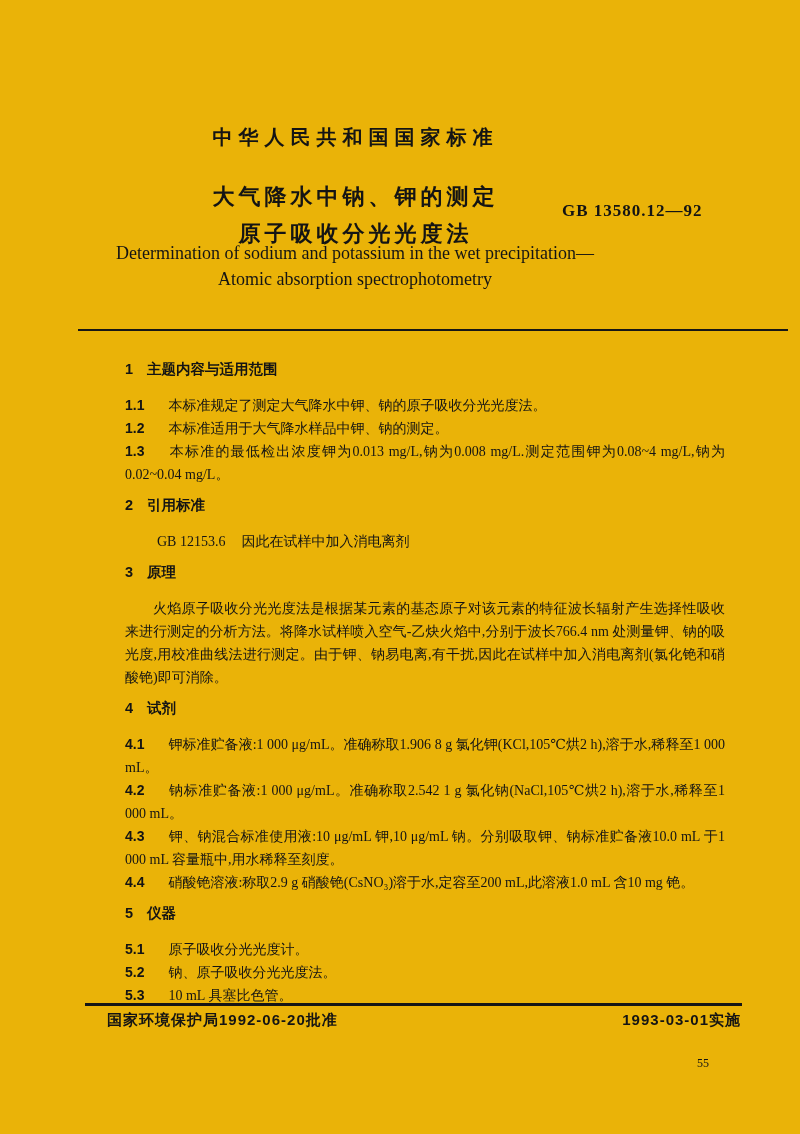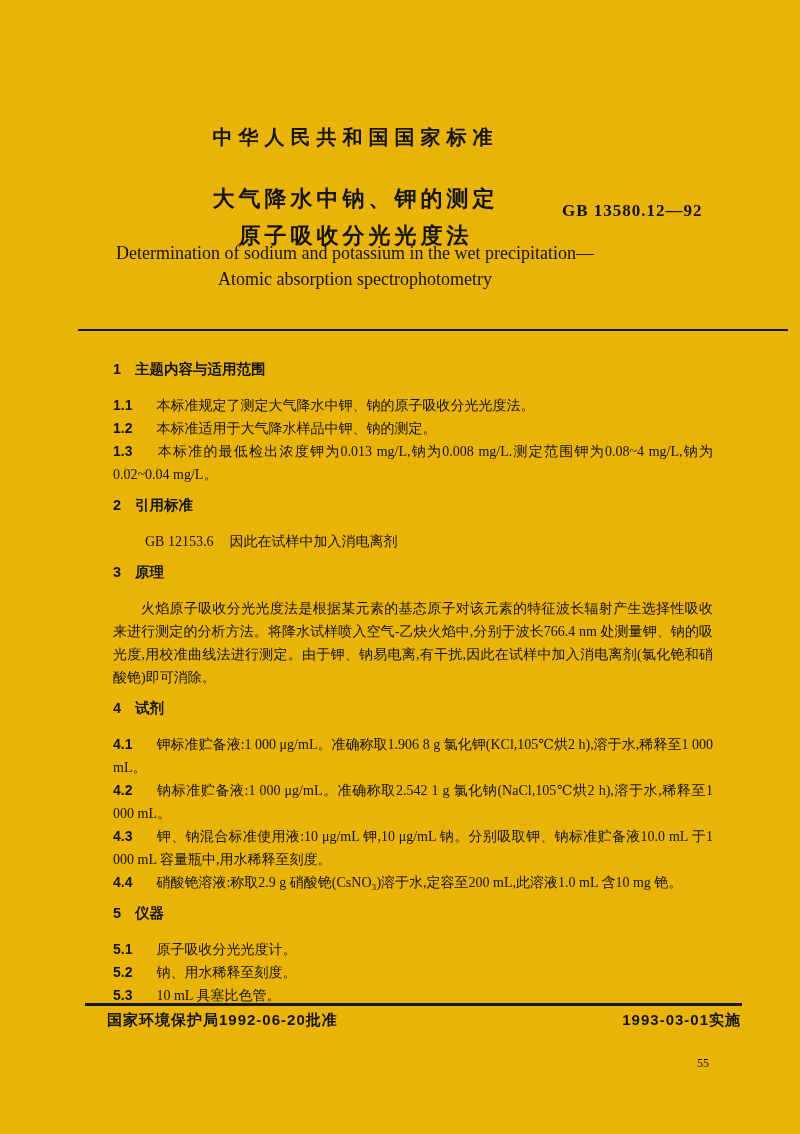--- a/index.html
+++ b/index.html
@@ -15,40 +15,40 @@
   
   .std-label{
     position:absolute;top:124px;left:78px;width:555px;
     text-align:center;
     font-family:"Liberation Sans","DejaVu Sans",sans-serif;
     font-weight:bold;font-size:20px;letter-spacing:6px;
   }
   .title-zh{
     position:absolute;top:180px;left:78px;width:555px;
     text-align:center;
-    font-family:Liberation Serif, serif;
+    font-family:Liberation Mono, monospace;
     font-weight:bold;font-size:22px;letter-spacing:4px;line-height:37px;
   }
   .std-number{
     position:absolute;top:201px;left:562px;
     font-weight:bold;font-size:17px;letter-spacing:1px;
     white-space:nowrap;
   }
   .title-en{
     position:absolute;top:240px;left:35px;width:640px;
     text-align:center;
     font-weight:normal;font-size:18px;line-height:26px;
   }
   .top-rule{
     position:absolute;top:329px;left:78px;width:710px;height:2px;
     background:#161616;
   }
   
   .main{
-    position:absolute;top:350px;left:113px;width:600px;
+    position:absolute;top:350px;left:125px;width:600px;
     font-size:14px;line-height:23px;
     text-align:justify;
   }
   .sec-heading{
     font-family:"Liberation Sans","DejaVu Sans",sans-serif;
     font-weight:bold;font-size:14.5px;
     margin:8px 0 13px 0;line-height:23px;text-align:left;
   }
   .sec-heading .sec-num{margin-right:14px;}
   .item{margin:0;line-height:23px;}
@@ -136,21 +136,21 @@
       <span class="item-num">4.4</span><span>硝酸铯溶液:称取2.9 g 硝酸铯(CsNO₃)溶于水,定容至200 mL,此溶液1.0 mL 含10 mg 铯。</span>
     </p>
 
     <div class="sec-heading">
       <span class="sec-num">5</span><span>仪器</span>
     </div>
     <p class="item">
       <span class="item-num">5.1</span><span>原子吸收分光光度计。</span>
     </p>
     <p class="item">
-      <span class="item-num">5.2</span><span>钠、用水稀释至刻度。</span>
+      <span class="item-num">5.2</span><span>钠、原子吸收分光光度法。</span>
     </p>
     <p class="item">
       <span class="item-num">5.3</span><span>10 mL 具塞比色管。</span>
     </p>
 
   </div>
 
   <div class="footer-rule"></div>
   <div class="footer-row">
     <span>国家环境保护局1992-06-20批准</span>

